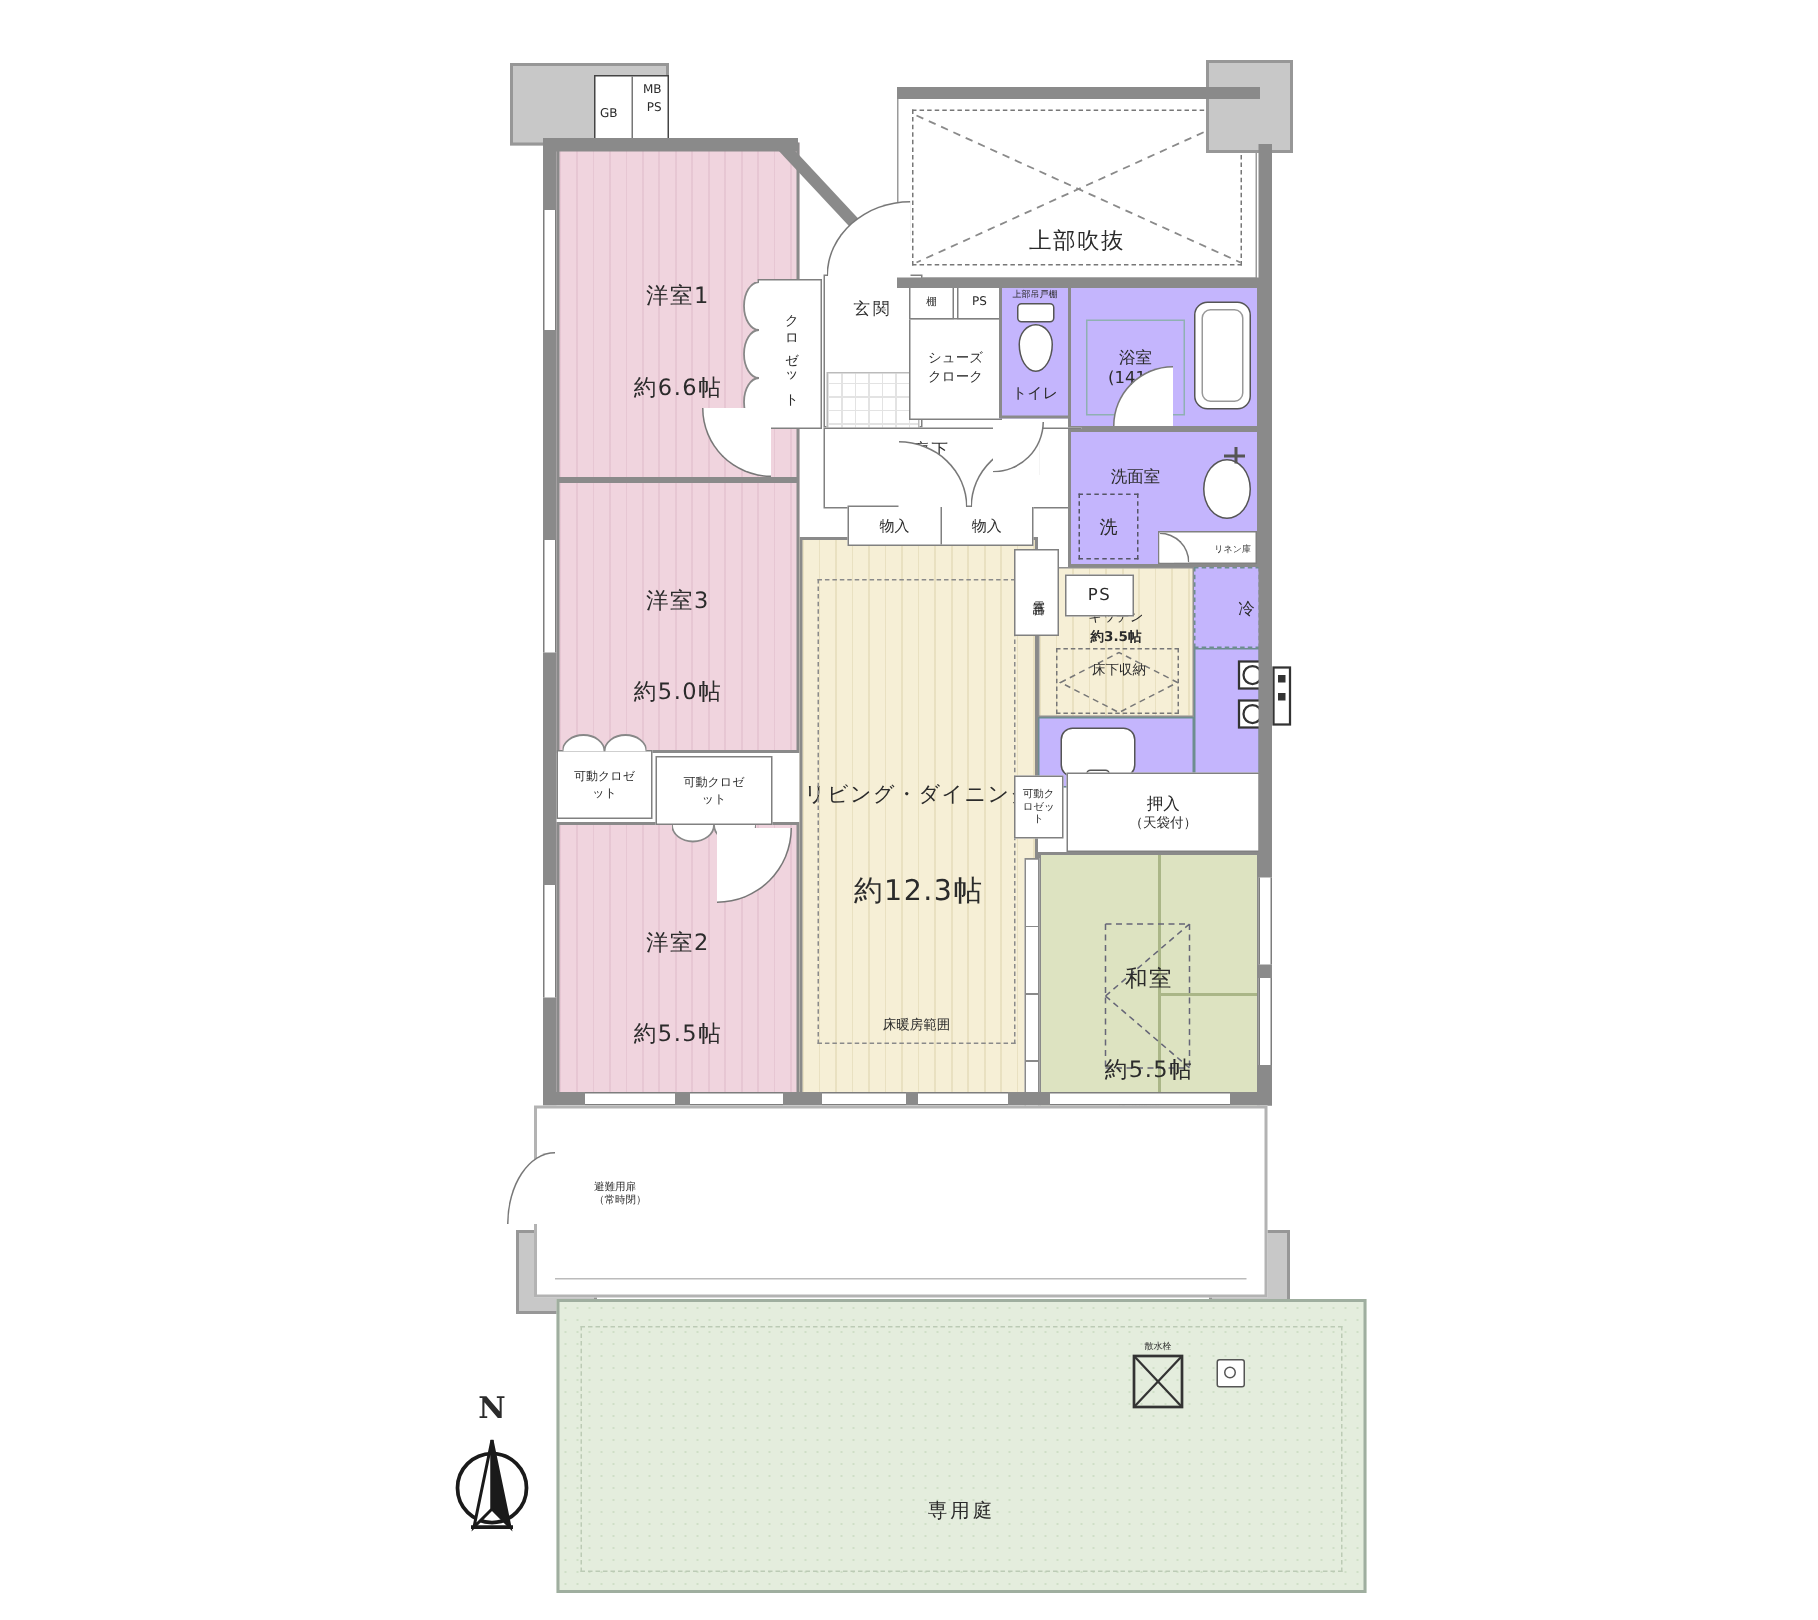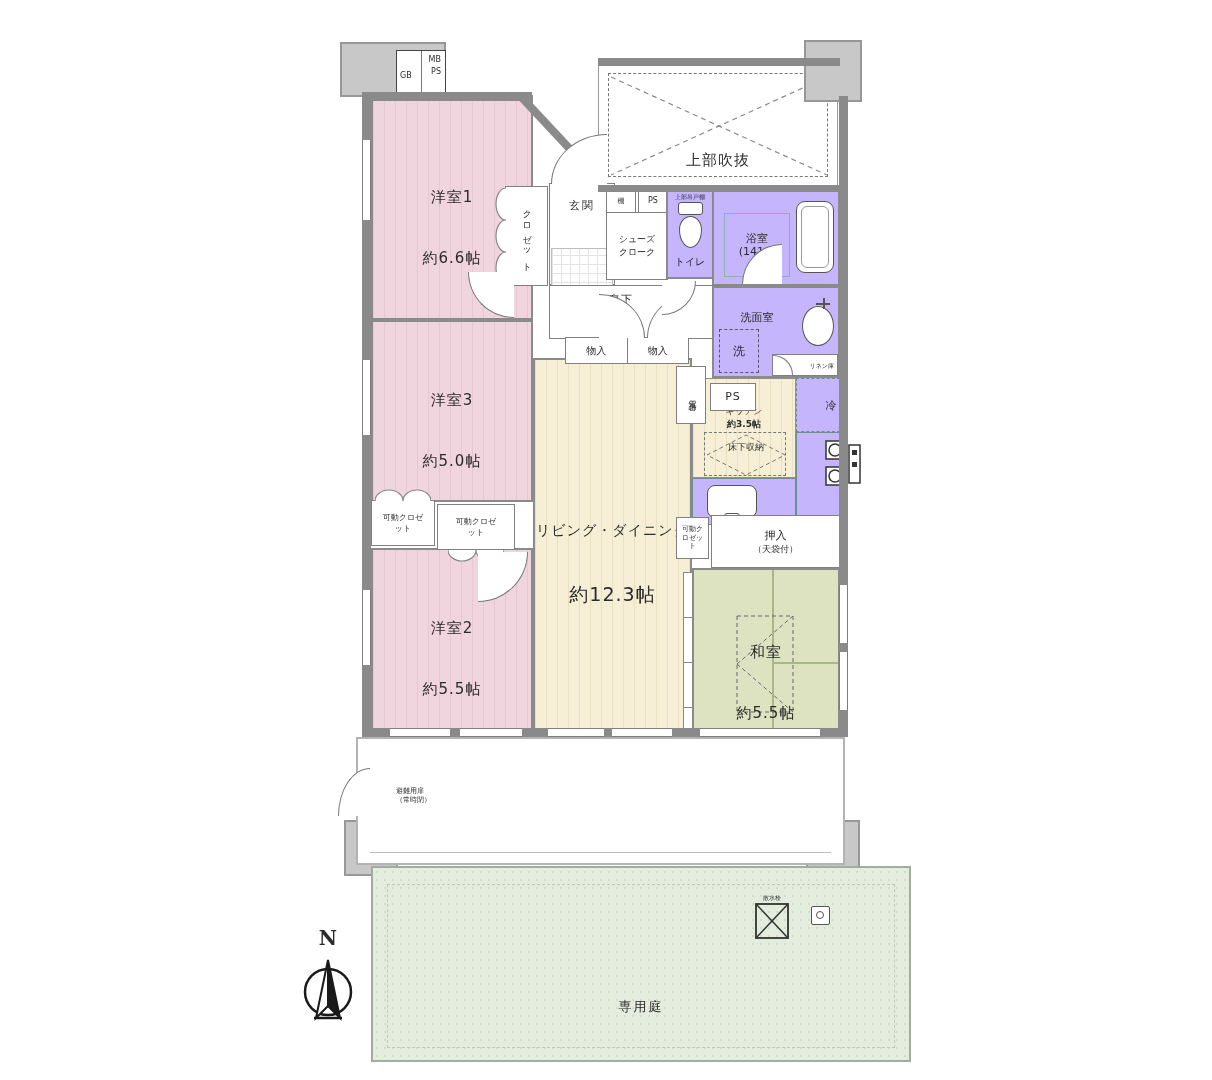--- a/index.html
+++ b/index.html
@@ -58,20 +58,23 @@
   <div class="room pink" style="left:371px;top:548px;width:162px;height:182px;">
     <span class="lbl">洋室2</span>
     <span class="lbl">約5.5帖</span>
   </div>
 
   <div class="room cream" style="left:533px;top:358px;width:159px;height:372px;">
     <span class="lbl" style="font-size:14px;">リビング・ダイニング</span>
     <span class="lbl" style="font-size:19px;">約12.3帖</span>
   </div>
 
+  <div class="abs" style="left:545px;top:386px;width:132px;height:310px;border:1.3px dashed #8a8a8a;">
+    <span class="abs sm" style="left:0;right:0;bottom:5px;text-align:center;">床暖房範囲</span>
+  </div>
 
   <div class="abs cream" style="left:692px;top:378px;width:104px;height:100px;border:1.5px solid #8f8f8f;">
     <div class="abs sm" style="left:0;right:0;top:26px;text-align:center;">キッチン</div>
     <div class="abs sm" style="left:0;right:0;top:39px;text-align:center;font-weight:bold;">約3.5帖</div>
   </div>
 
   <div class="abs" style="left:704px;top:432px;width:82px;height:44px;border:1.2px dashed #777;">
     <svg width="82" height="44" style="position:absolute;left:0;top:0;">
       <path d="M2 22 L41 2 L80 22 L41 42 Z" fill="none" stroke="#777" stroke-width="1" stroke-dasharray="4 3"></path>
     </svg>

